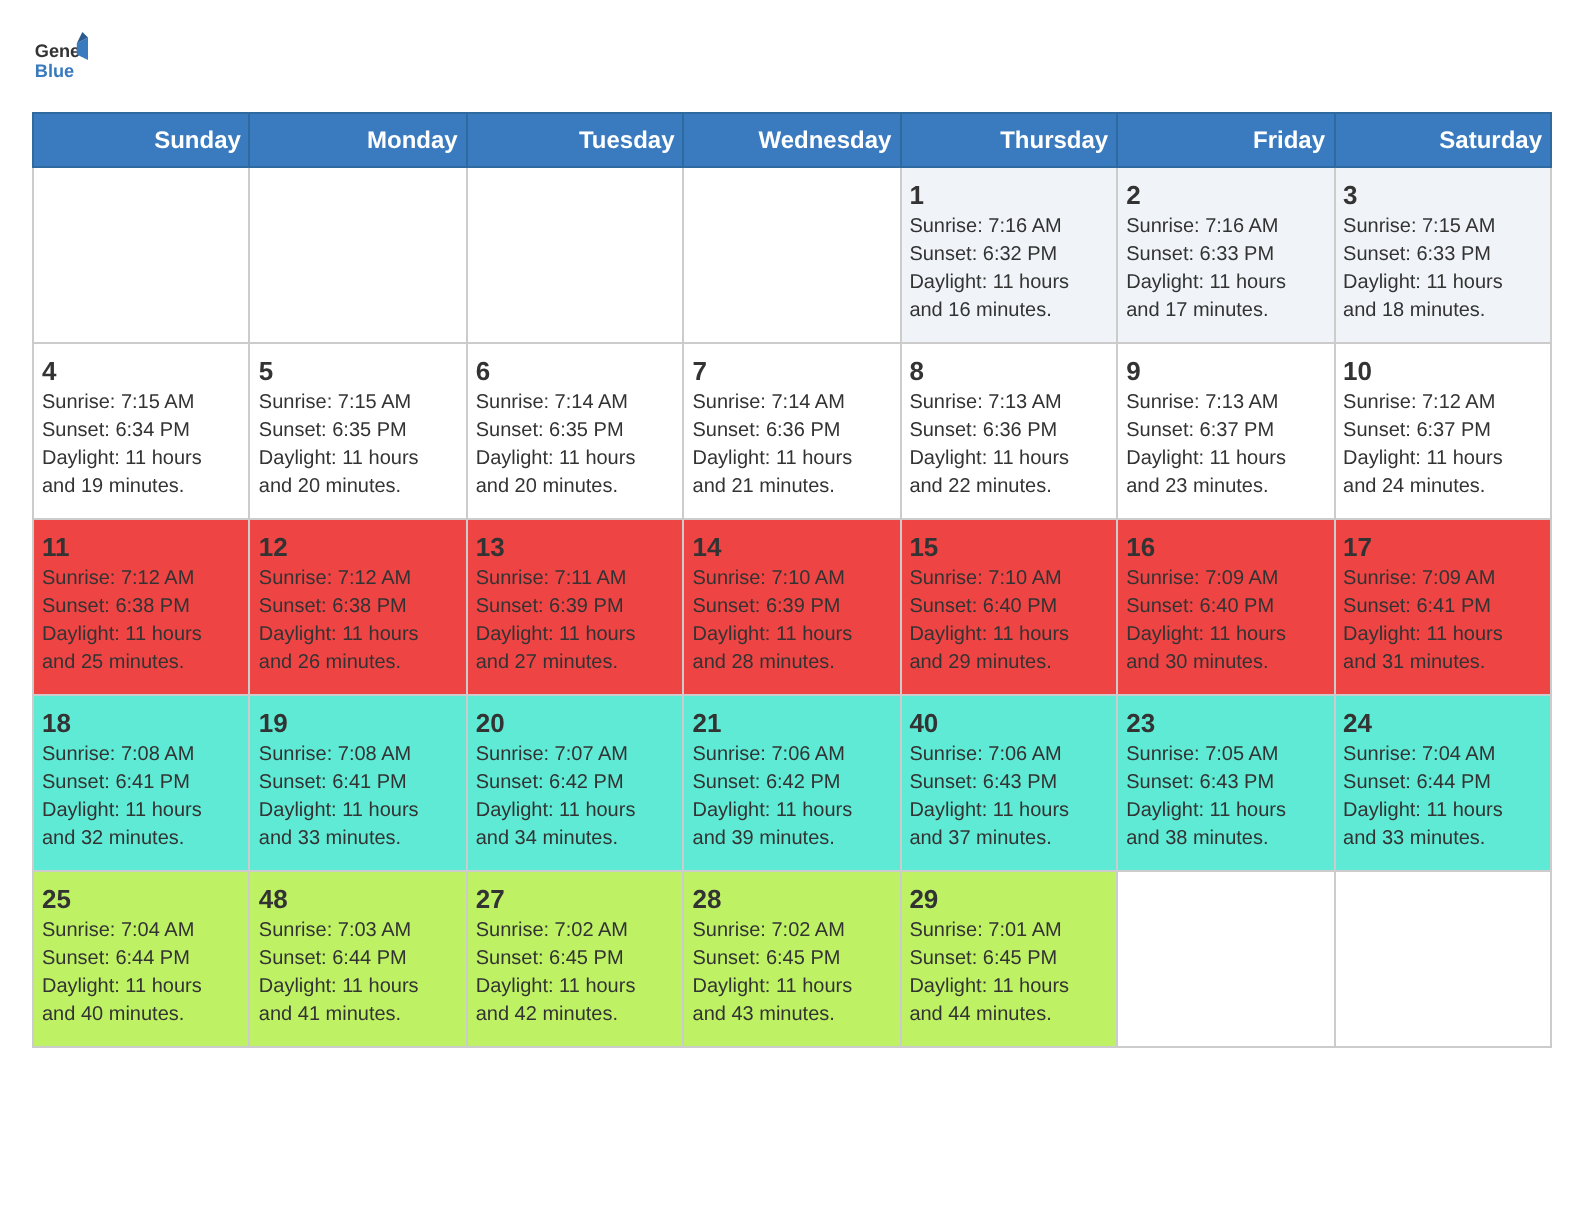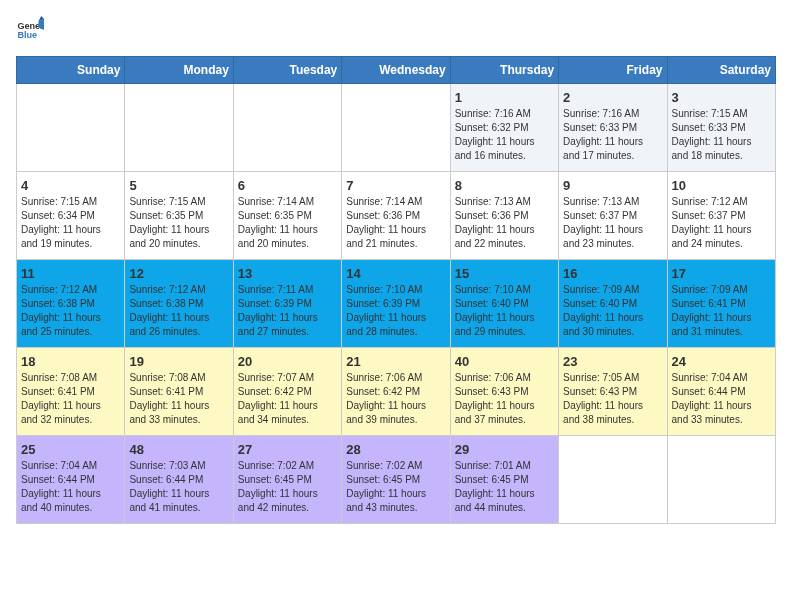--- a/index.html
+++ b/index.html
@@ -179,21 +179,21 @@
           <div class="cell-content">and 23 minutes.</div>
         </td>
         <td>
           <span class="day-number">10</span>
           <div class="cell-content">Sunrise: 7:12 AM</div>
           <div class="cell-content">Sunset: 6:37 PM</div>
           <div class="cell-content">Daylight: 11 hours</div>
           <div class="cell-content">and 24 minutes.</div>
         </td>
       </tr>
-      <tr style="background: #0ea5e9; padding-left: 17px;">
+      <tr style="background: #ef4444; padding-left: 17px;">
         <td>
           <span class="day-number">11</span>
           <div class="cell-content">Sunrise: 7:12 AM</div>
           <div class="cell-content">Sunset: 6:38 PM</div>
           <div class="cell-content">Daylight: 11 hours</div>
           <div class="cell-content">and 25 minutes.</div>
         </td>
         <td>
           <span class="day-number">12</span>
           <div class="cell-content">Sunrise: 7:12 AM</div>
@@ -230,21 +230,21 @@
           <div class="cell-content">and 30 minutes.</div>
         </td>
         <td>
           <span class="day-number">17</span>
           <div class="cell-content">Sunrise: 7:09 AM</div>
           <div class="cell-content">Sunset: 6:41 PM</div>
           <div class="cell-content">Daylight: 11 hours</div>
           <div class="cell-content">and 31 minutes.</div>
         </td>
       </tr>
-      <tr style="background: #fef9c3;">
+      <tr style="background: #5eead4;">
         <td>
           <span class="day-number">18</span>
           <div class="cell-content">Sunrise: 7:08 AM</div>
           <div class="cell-content">Sunset: 6:41 PM</div>
           <div class="cell-content">Daylight: 11 hours</div>
           <div class="cell-content">and 32 minutes.</div>
         </td>
         <td>
           <span class="day-number">19</span>
           <div class="cell-content">Sunrise: 7:08 AM</div>
@@ -281,21 +281,21 @@
           <div class="cell-content">and 38 minutes.</div>
         </td>
         <td>
           <span class="day-number">24</span>
           <div class="cell-content">Sunrise: 7:04 AM</div>
           <div class="cell-content">Sunset: 6:44 PM</div>
           <div class="cell-content">Daylight: 11 hours</div>
           <div class="cell-content">and 33 minutes.</div>
         </td>
       </tr>
-      <tr style="background: #c4b5fd;">
+      <tr style="background: #bef264;">
         <td>
           <span class="day-number">25</span>
           <div class="cell-content">Sunrise: 7:04 AM</div>
           <div class="cell-content">Sunset: 6:44 PM</div>
           <div class="cell-content">Daylight: 11 hours</div>
           <div class="cell-content">and 40 minutes.</div>
         </td>
         <td>
           <span class="day-number">48</span>
           <div class="cell-content">Sunrise: 7:03 AM</div>

